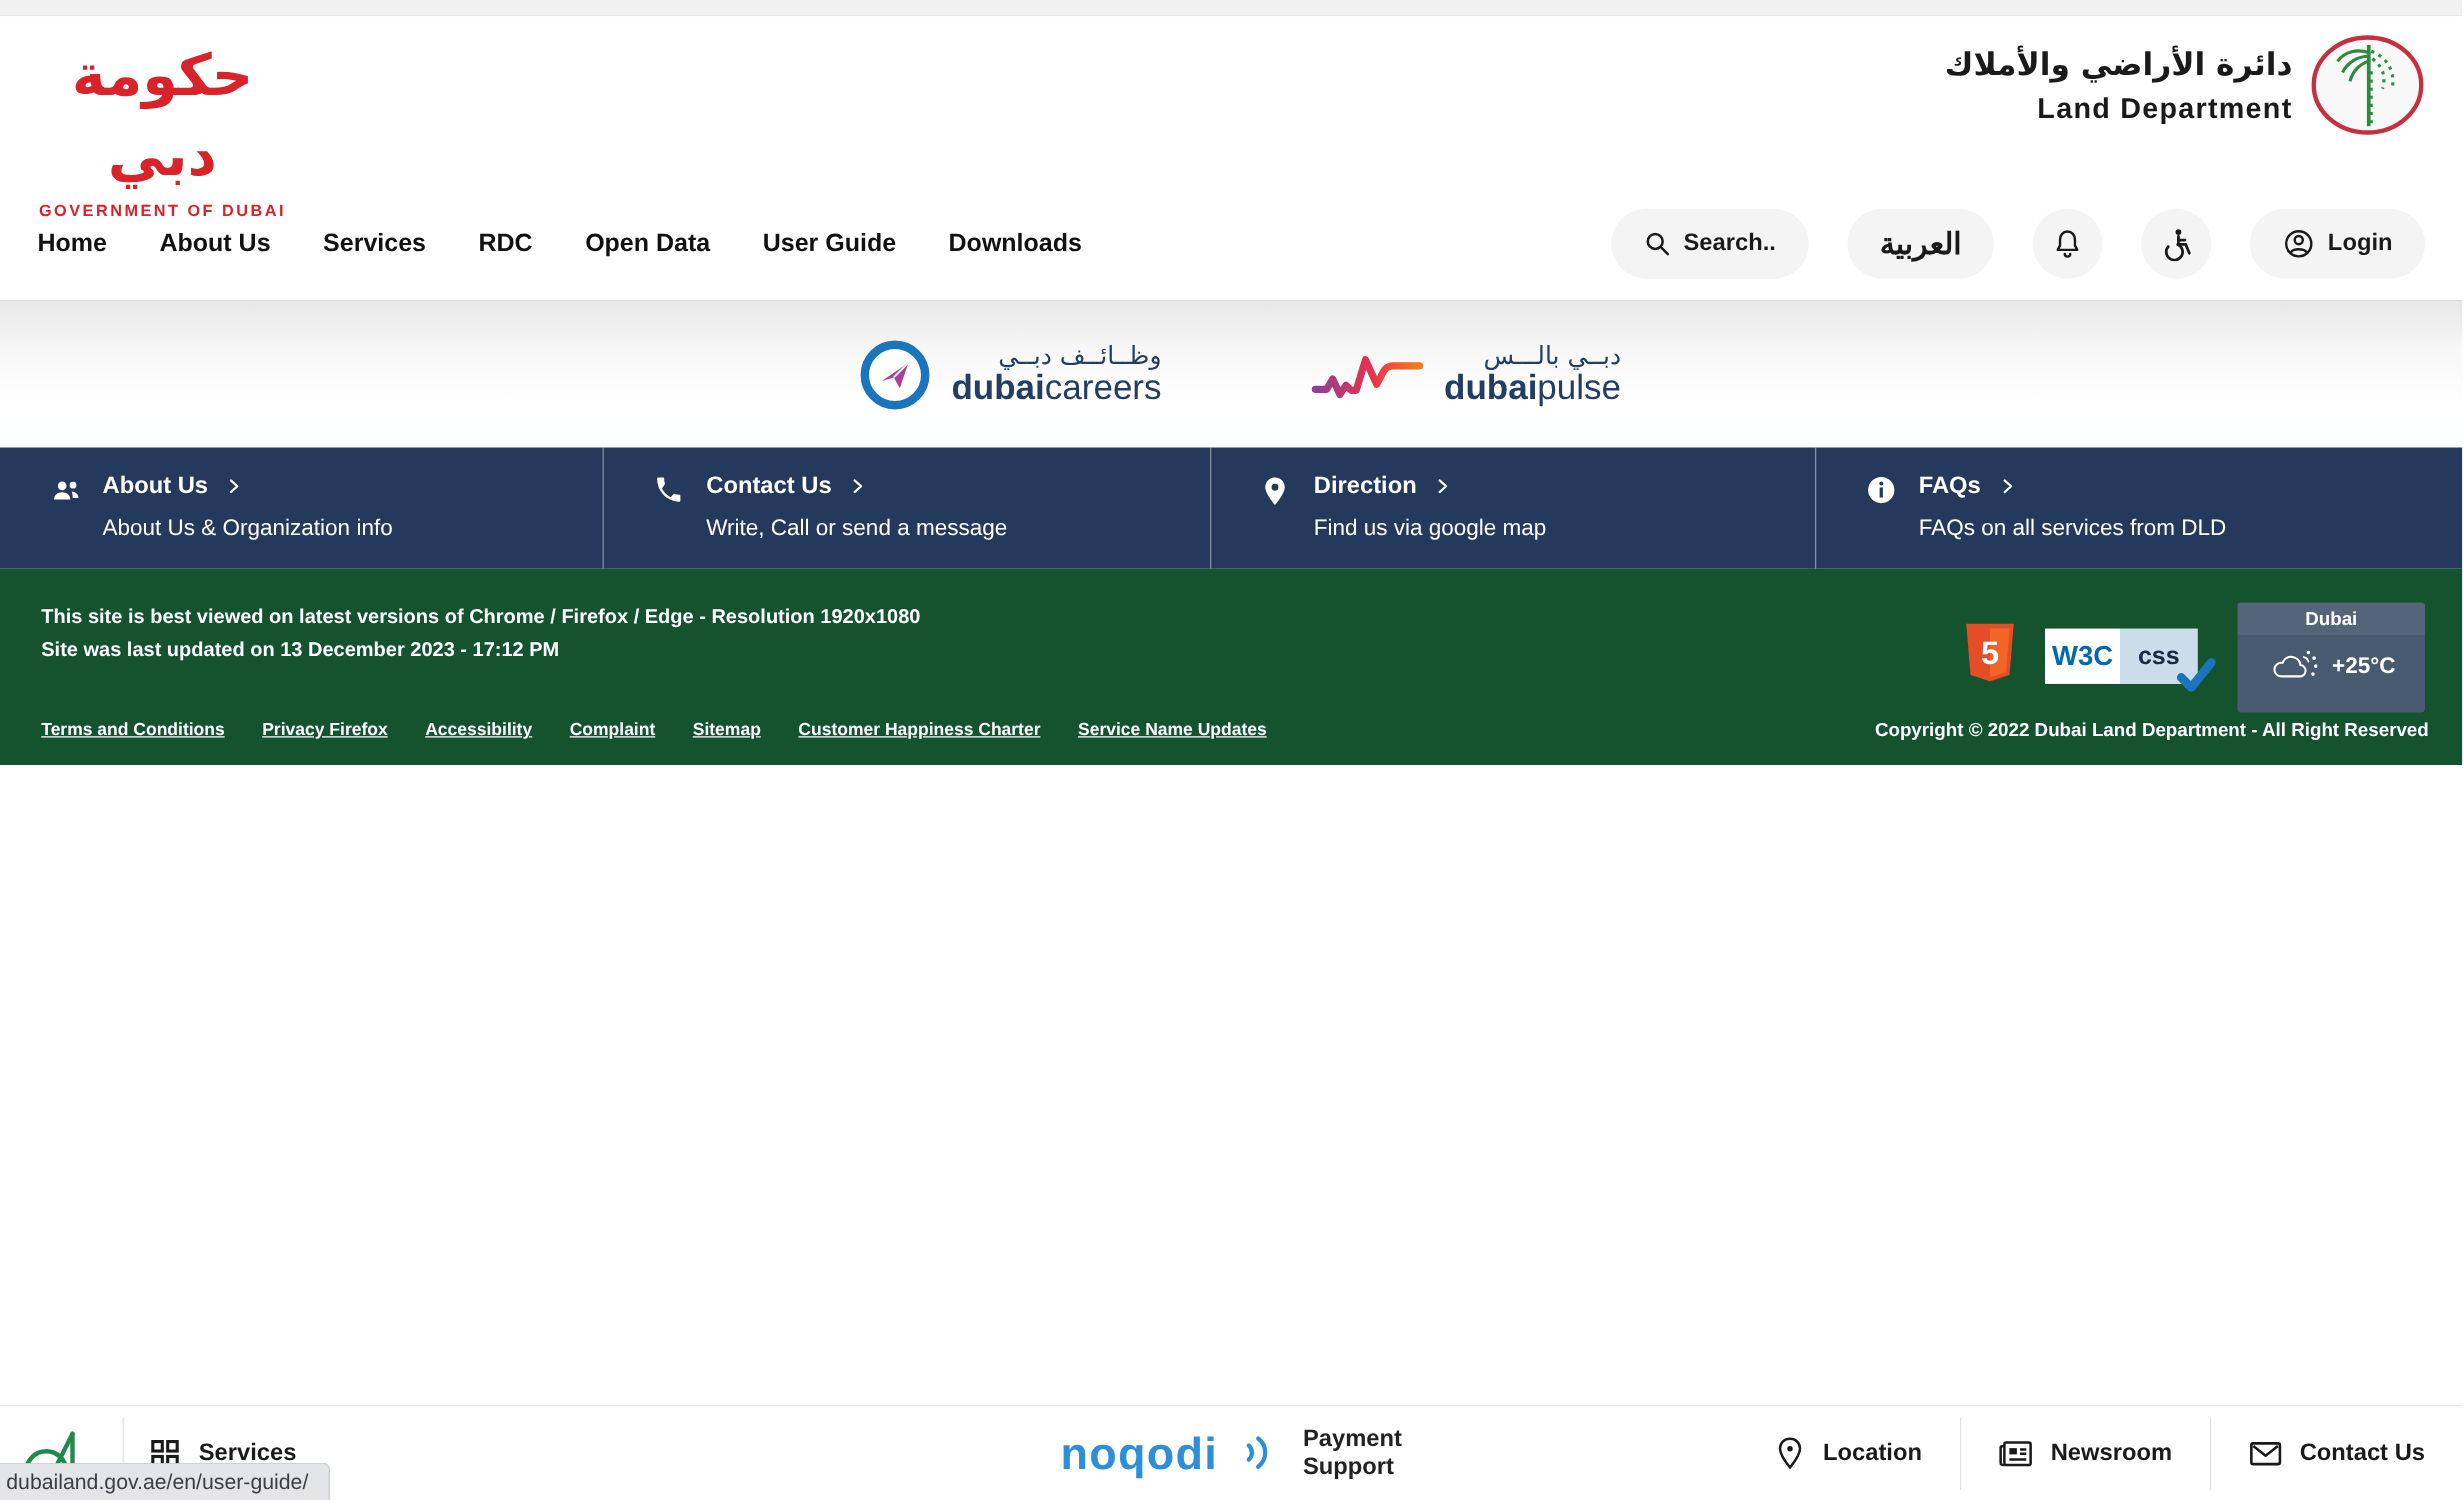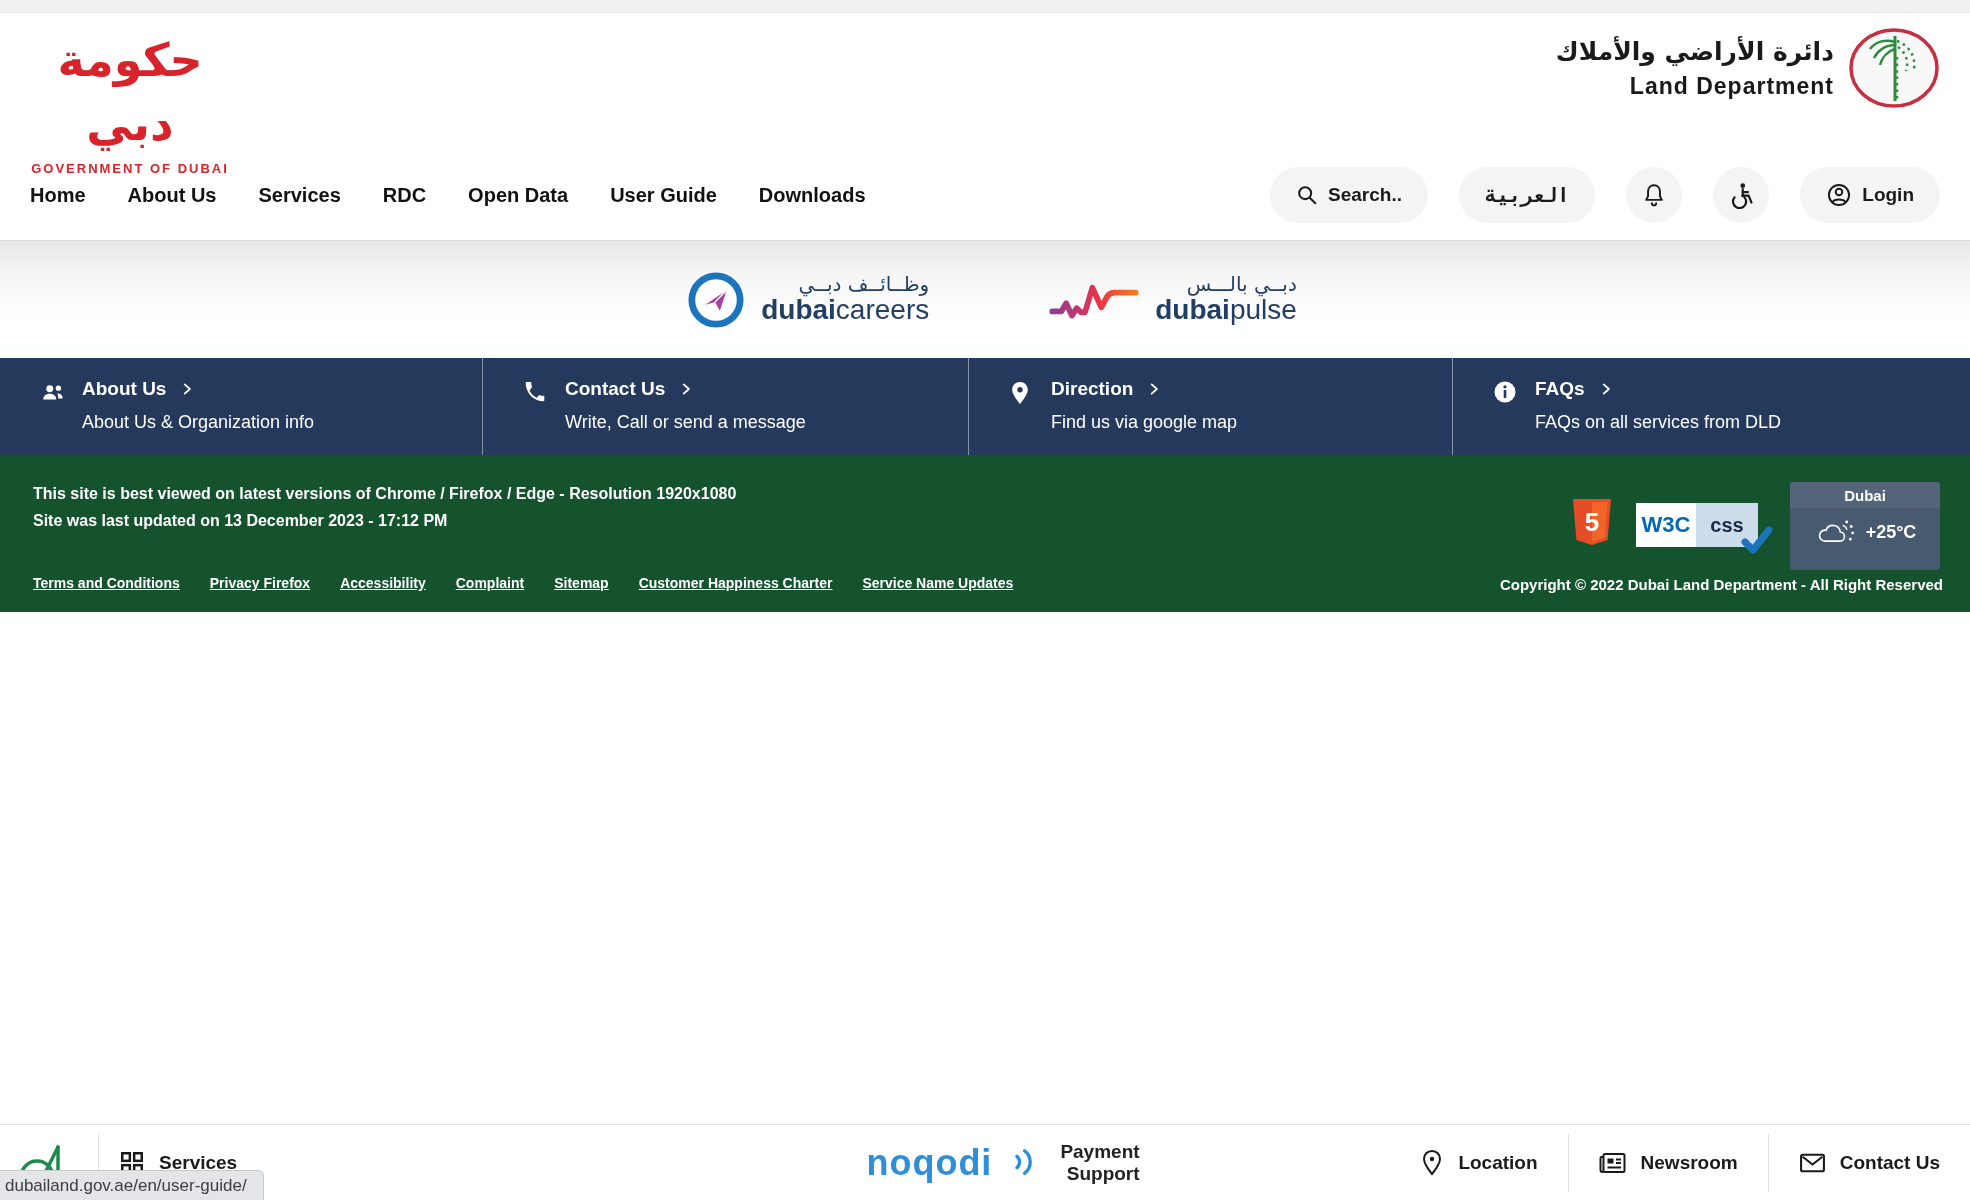--- a/index.html
+++ b/index.html
@@ -20,21 +20,21 @@
   .dld-text { text-align:right; color:#1a1a1a; }
   .dld-text .ar { font-size:25px; font-weight:700; font-family:"DejaVu Sans", sans-serif; line-height:1.3; }
   .dld-text .en { font-size:23px; font-weight:600; letter-spacing:1px; margin-top:4px; }
 
   
   .nav-row { position:absolute; left:0; top:137px; width:100%; height:90px; display:flex; align-items:center; justify-content:space-between; padding:0 30px; }
   .nav-links { display:flex; align-items:center; gap:42px; }
   .nav-links a { font-size:20px; font-weight:600; color:#111; text-decoration:none; white-space:nowrap; cursor:pointer; }
   .nav-ctrls { display:flex; align-items:center; gap:31px; }
   .pill { display:flex; align-items:center; gap:10px; background:#f4f4f5; border:none; border-radius:28px; height:56px; padding:0 26px; font-family:"Liberation Sans",sans-serif; font-size:19px; font-weight:600; color:#1a1a1a; cursor:pointer; }
-  .pill.lang { font-family:Liberation Mono, monospace; font-size:20px; }
+  .pill.lang { font-family:Liberation Serif, serif; font-size:24px; }
   .circle-btn { width:56px; height:56px; border-radius:50%; background:#f4f4f5; border:none; display:flex; align-items:center; justify-content:center; cursor:pointer; }
 
   
   .logos-band { position:absolute; top:240px; left:0; width:100%; height:118px;
     background:linear-gradient(180deg,#e7e7e7 0%,#f6f6f6 30%,#ffffff 70%,#fdfefe 100%);
     border-top:1px solid #dcdcdc; display:flex; align-items:center; justify-content:center; gap:120px;padding-left:14px; }
   .partner { display:flex; align-items:center; gap:16px; cursor:pointer; }
   .partner .txt { color:#223f63; }
   .partner .txt .ar { font-family:"DejaVu Sans",sans-serif; font-size:20px; text-align:right; line-height:1.1; }
   .partner .txt .lat { font-size:28px; line-height:1.1; }
@@ -66,23 +66,23 @@
   .weather .city { background:rgba(255,255,255,0.07); text-align:center; font-size:15px; font-weight:600; padding:5px 0 4px; color:#fff; }
   .weather .row { display:flex; align-items:center; justify-content:center; gap:12px; padding-top:8px; }
   .weather .temp { font-size:18px; font-weight:600; color:#fff; }
 
   
   .bottom-bar { position:absolute; left:0; top:1124px; width:100%; height:76px; background:#fff; border-top:1px solid #e3e3e3; }
   .bb-left { position:absolute; left:18px; top:0; height:76px; display:flex; align-items:center; gap:20px; }
   .bb-divider { width:1px; height:58px; background:#e2e2e2; }
   .bb-label { font-size:19px; font-weight:600; color:#1a1a1a; }
   .bb-item { display:flex; align-items:center; gap:14px; cursor:pointer; }
-  .bb-center { position:absolute; left:50%; top:0; height:76px; transform:translateX(-50%); display:flex; align-items:center; gap:18px; cursor:pointer;margin-left:18px; }
+  .bb-center { position:absolute; left:50%; top:0; height:76px; transform:translateX(-50%); display:flex; align-items:center; gap:18px; cursor:pointer; }
   .noqodi-word { font-size:36px; font-weight:700; color:#2e8fd8; letter-spacing:1px; }
-  .pay-sup { font-size:19px; font-weight:700; color:#222; line-height:1.15;text-align:right; }
+  .pay-sup { font-size:19px; font-weight:700; color:#222; line-height:1.15; }
   .bb-right { position:absolute; right:30px; top:0; height:76px; display:flex; align-items:center; }
   .bb-right .bb-divider { margin:0 30px; }
 
   
   .status-bar { position:absolute; left:-6px; bottom:0; height:30px; background:#e3e5e8; border:1px solid #c8cacd; border-bottom:none; border-radius:0 6px 0 0; display:flex; align-items:center; padding:0 16px 0 10px; z-index:20; }
   .status-bar span { font-size:17px; color:#3b3f44; white-space:nowrap; }
 
   .green-logo { margin-top:14px; }
   svg { display:block; }
 </style>

